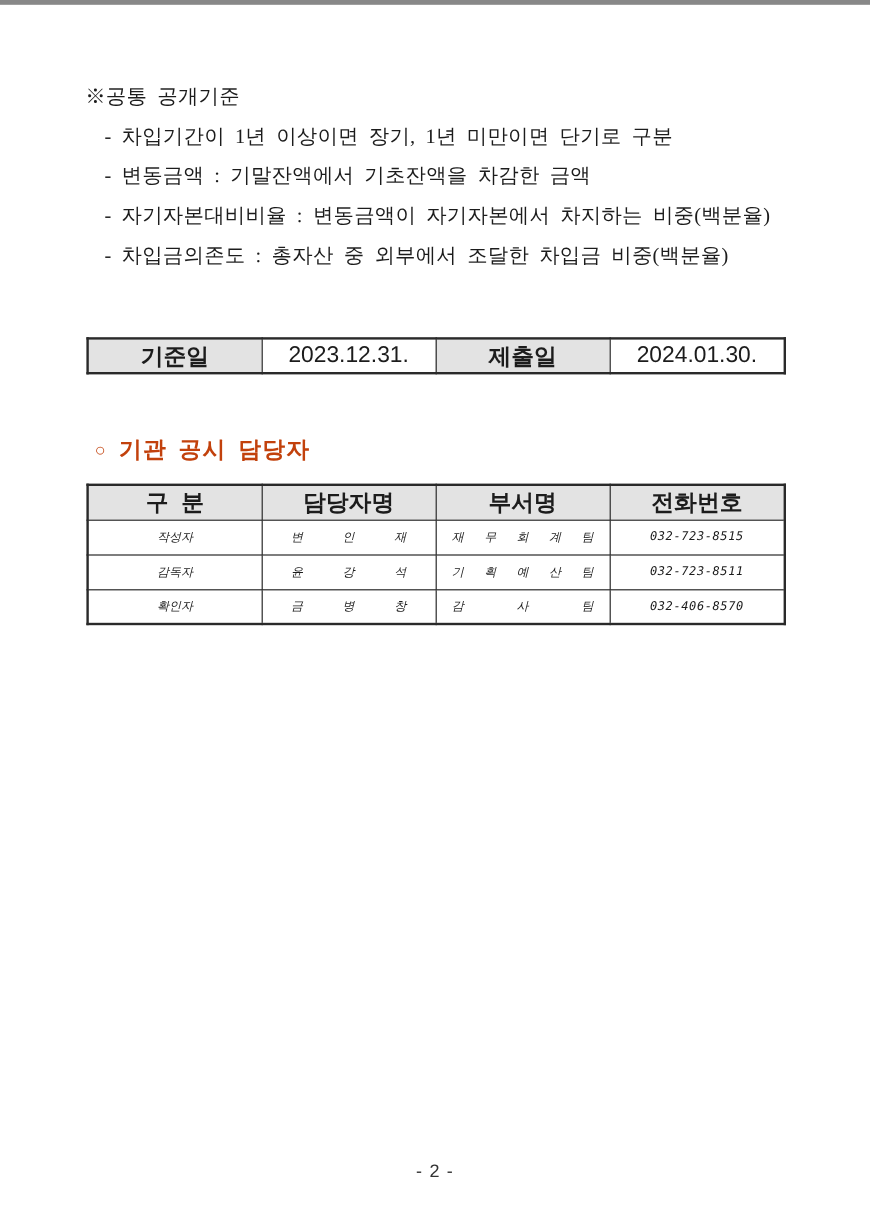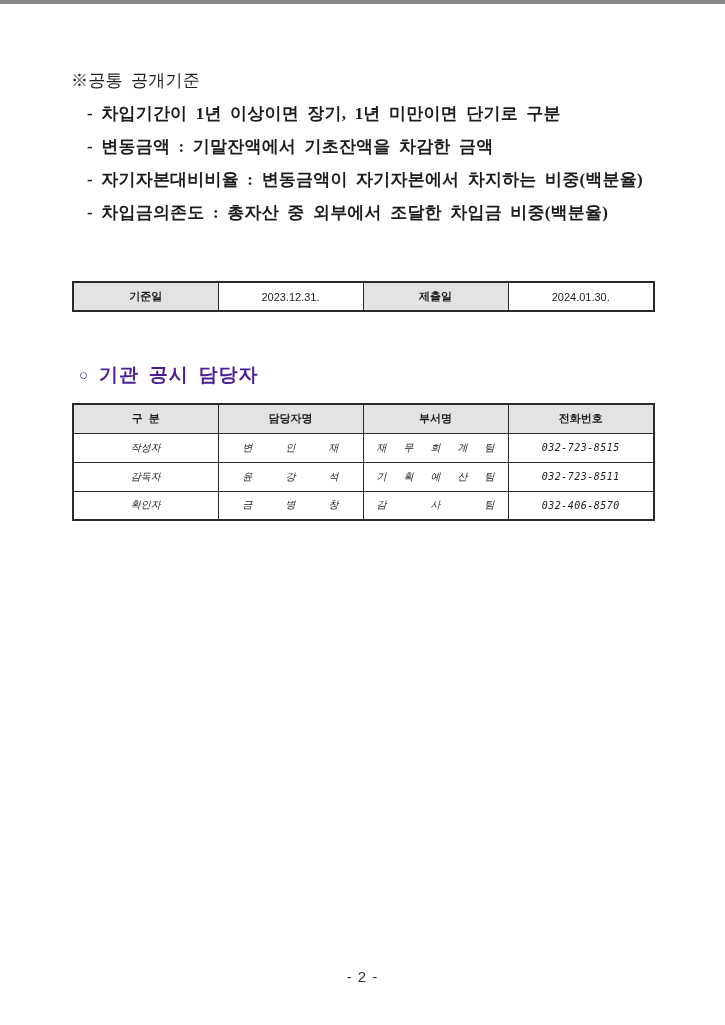--- a/index.html
+++ b/index.html
@@ -8,37 +8,37 @@
     width:725px; height:1025px; background:#ffffff;
     position:relative; margin:4px auto; overflow:hidden;
     font-family:"Liberation Serif", serif; color:#1c1c1c;
   }
 
   
   .notes { position:absolute; left:71px; top:60px; width:606px;
            font-size:17px; line-height:33px; word-spacing:4px; letter-spacing:0.2px; }
   .note-title { font-weight:normal; }
   .note-items { margin-left:16px; }
-  .note-item { white-space:nowrap;font-weight:bold; }
+  .note-item { white-space:nowrap; }
 
   
   table { border-collapse:collapse; table-layout:fixed;
           font-family:"Liberation Sans", sans-serif; }
   .doc-table { position:absolute; left:72px; width:581px;
                border:2px solid #2a2a2a; }
   .doc-table td, .doc-table th { border:1px solid #2a2a2a; height:29px;
-               text-align:center; vertical-align:middle; font-size:11px; }
+               text-align:center; vertical-align:middle; font-size:19px; }
   .shade { background:#e3e3e3; font-weight:bold; font-size:15px; white-space:pre; }
 
   
   .date-table { top:277px; }
 
   
   .section-heading { position:absolute; left:79px; top:358px;
-      font-size:19px; font-weight:bold; color:#4c1d95; word-spacing:4px;
+      font-size:19px; font-weight:bold; color:#c2410c; word-spacing:4px;
       letter-spacing:1px; }
   .section-heading .bullet { font-size:15px; font-weight:normal;
       margin-right:10px; position:relative; top:-1px; }
 
   
   .contact-table { top:399px;padding-left:18px; }
   .contact-table td { font-size:10px;font-style:italic; }
   .spread { text-align:justify; text-align-last:justify; -moz-text-align-last:justify; white-space:normal; }
   .name-cell { padding:0 24px; }
   .dept-cell { padding:0 13px; }

